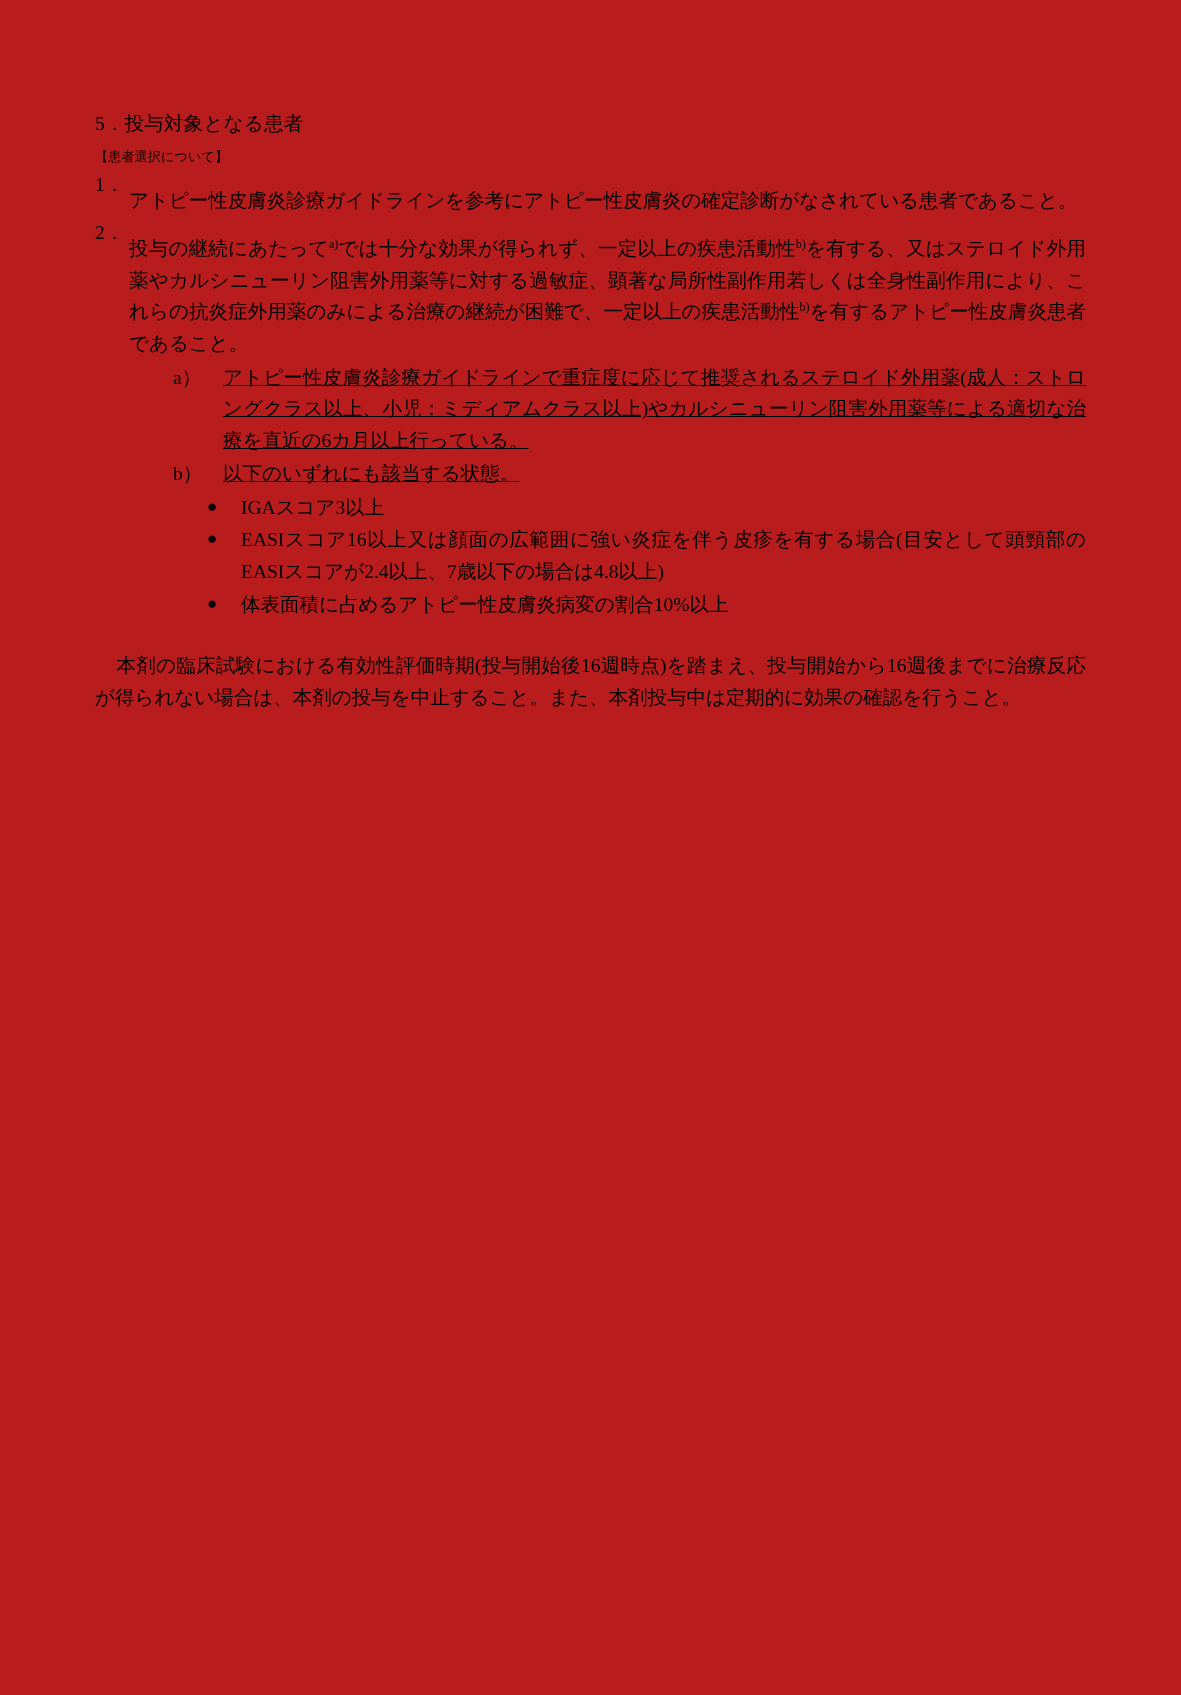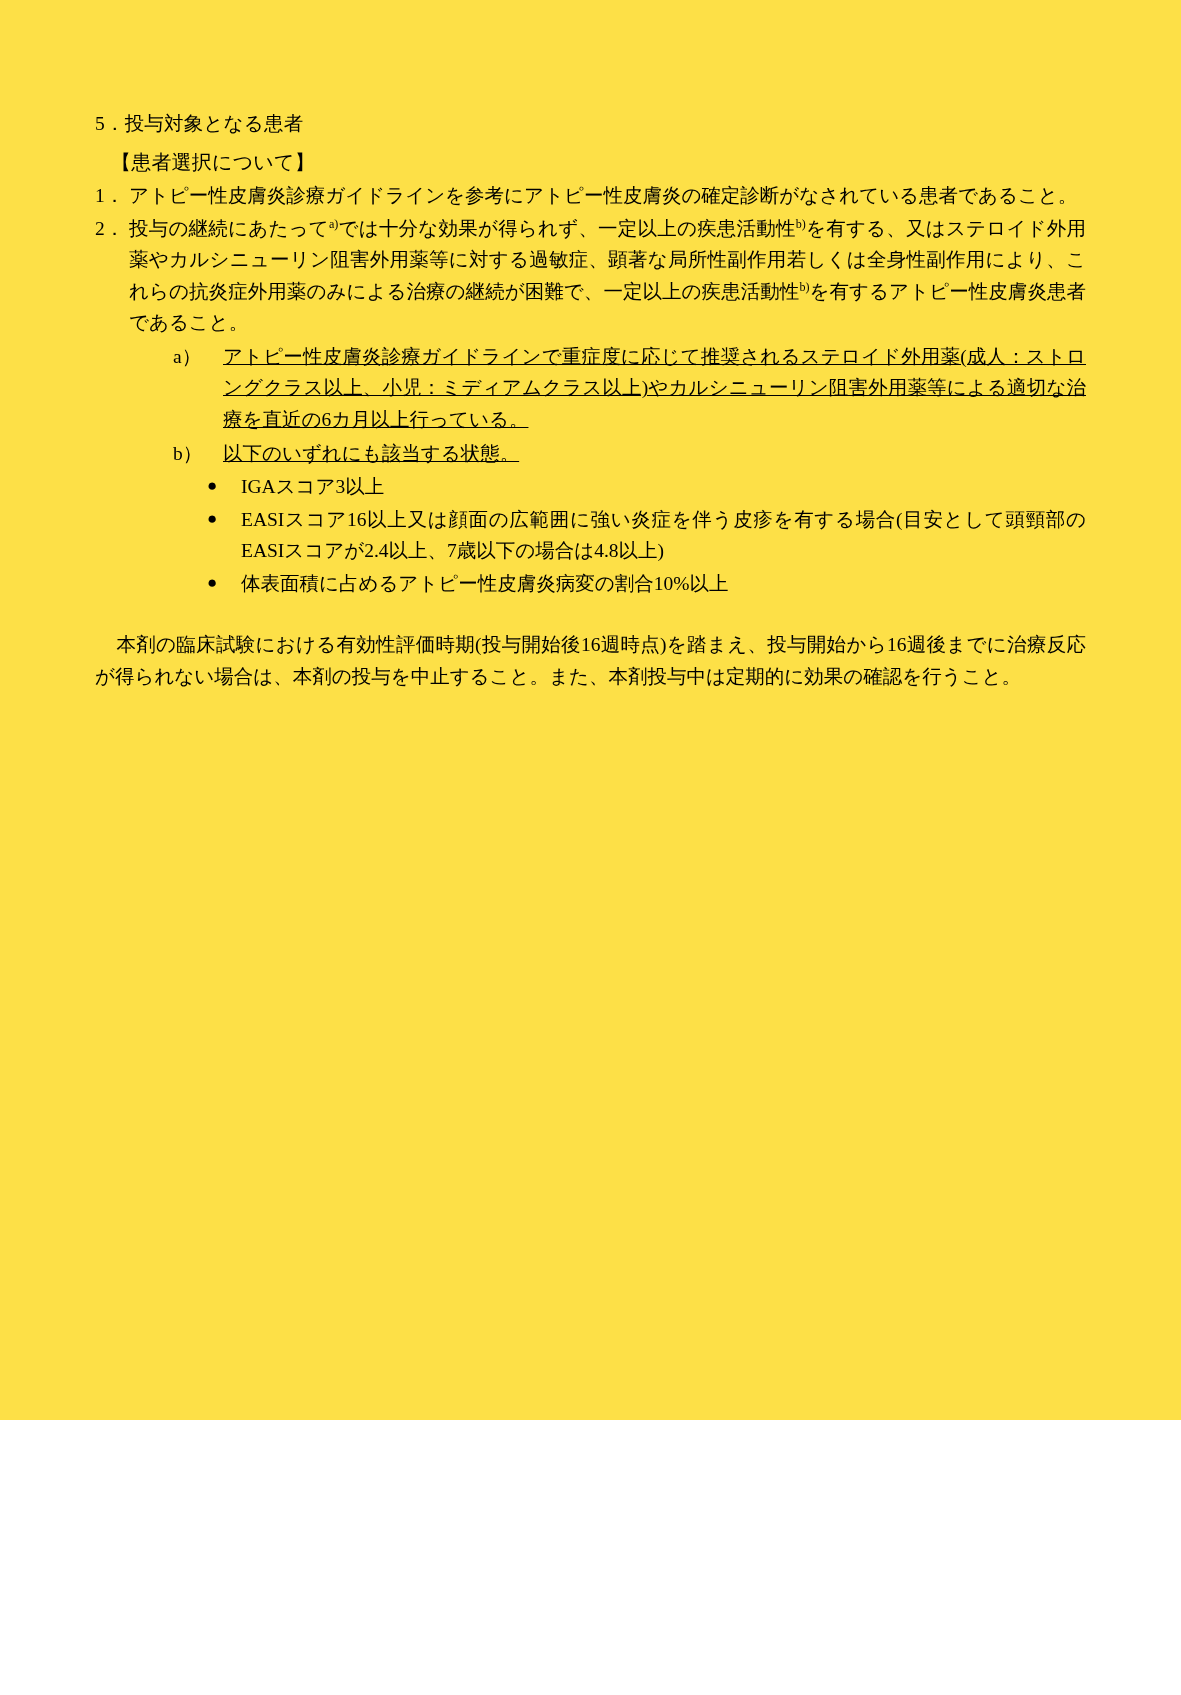--- a/index.html
+++ b/index.html
@@ -7,38 +7,38 @@
     padding: 0;
     background: #ffffff;
   }
   body {
     font-family: "Liberation Serif", "DejaVu Serif", serif;
     color: #000000;
   }
   .page {
     position: relative;
     width: 1181px;
-    height: 1420px;
-    background: #fde047;
+    height: 1695px;
+    background: #b91c1c;
     box-sizing: border-box;
     padding: 108px 95px 0 95px;
     overflow: hidden;
   }
   .doc {
     font-size: 19.5px;
     line-height: 1.62;
   }
   .section-title {
     font-size: 19.5px;
     margin: 0 0 6px 0;
     letter-spacing: 0.2px;
   }
   .bracket-head {
-    font-size: 20px;
-    margin: 0 0 2px 16px;
+    font-size: 13px;
+    margin: 0 0 2px 0;
     letter-spacing: 0.2px;
   }
   p {
     margin: 0;
   }
   .para {
     text-indent: 1.1em;
     text-align: justify;
     text-justify: inter-character;
   }
@@ -49,20 +49,21 @@
   }
   .numbered .num {
     flex: 0 0 auto;
     width: 34px;
     text-align: left;
   }
   .numbered .body {
     flex: 1 1 auto;
     text-align: justify;
     text-justify: inter-character;
+    margin-top: 16px;
   }
   .lettered {
     display: flex;
     align-items: flex-start;
     margin-left: 78px;
     margin-top: 2px;
   }
   .lettered .lab {
     flex: 0 0 auto;
     width: 50px;

